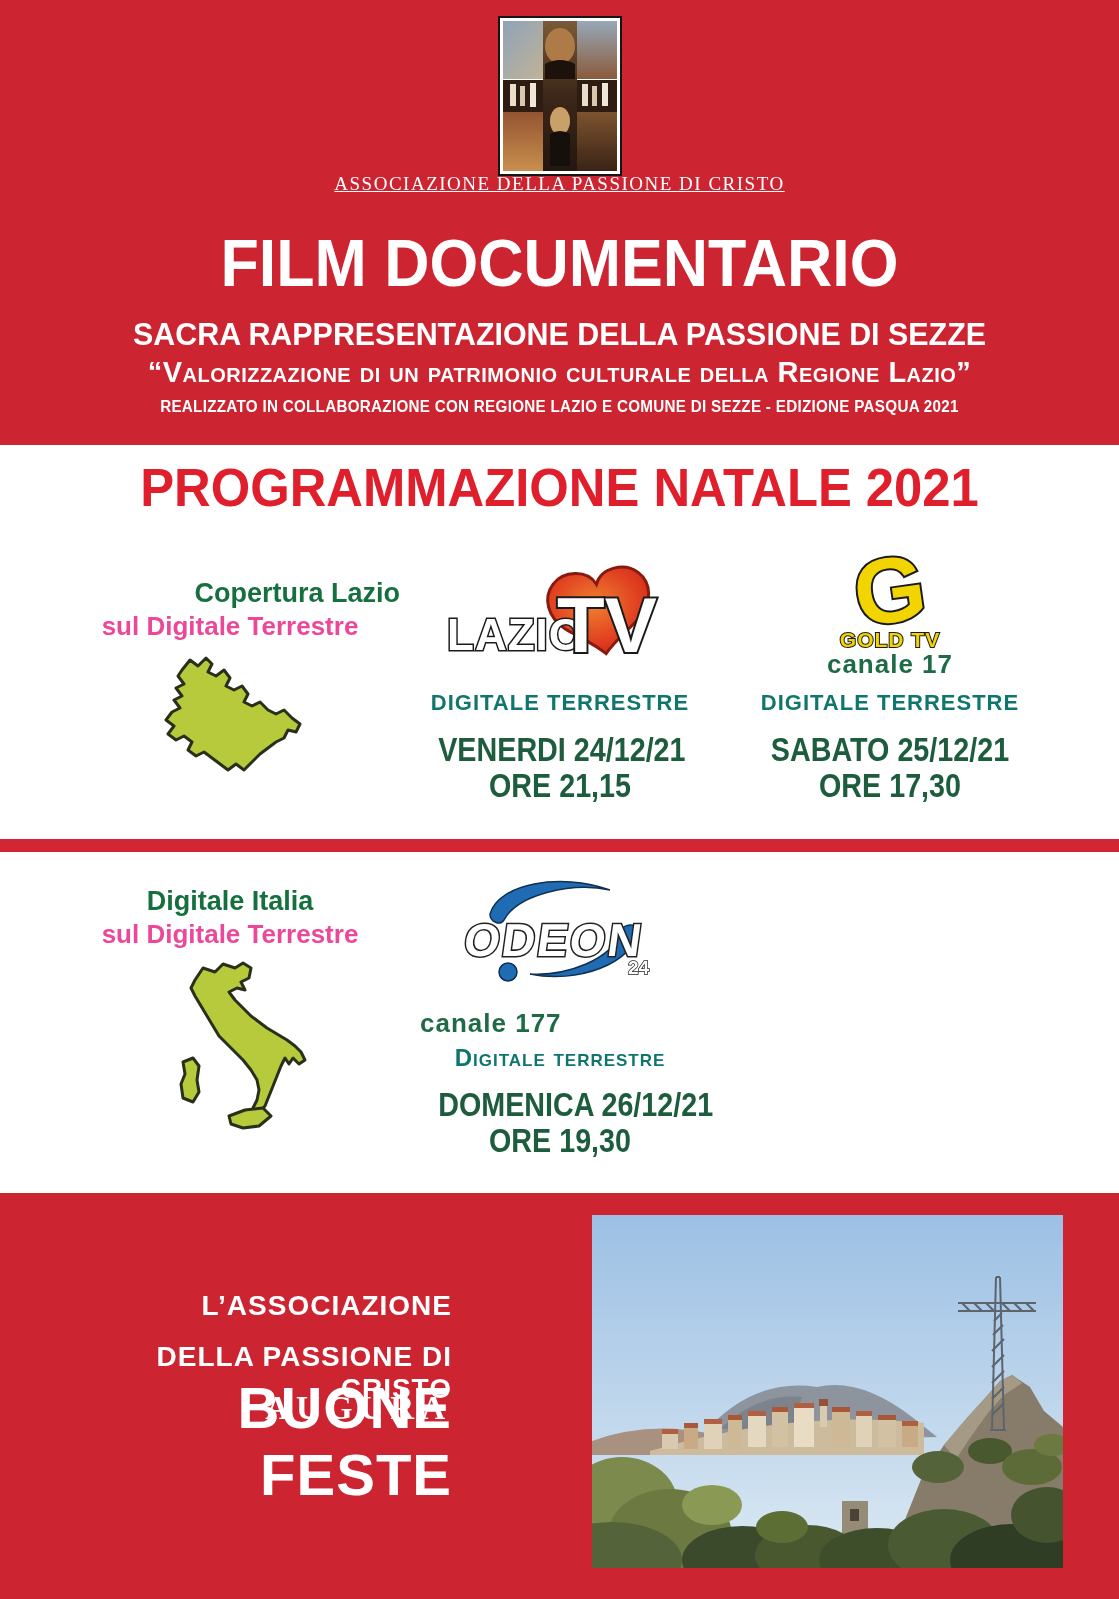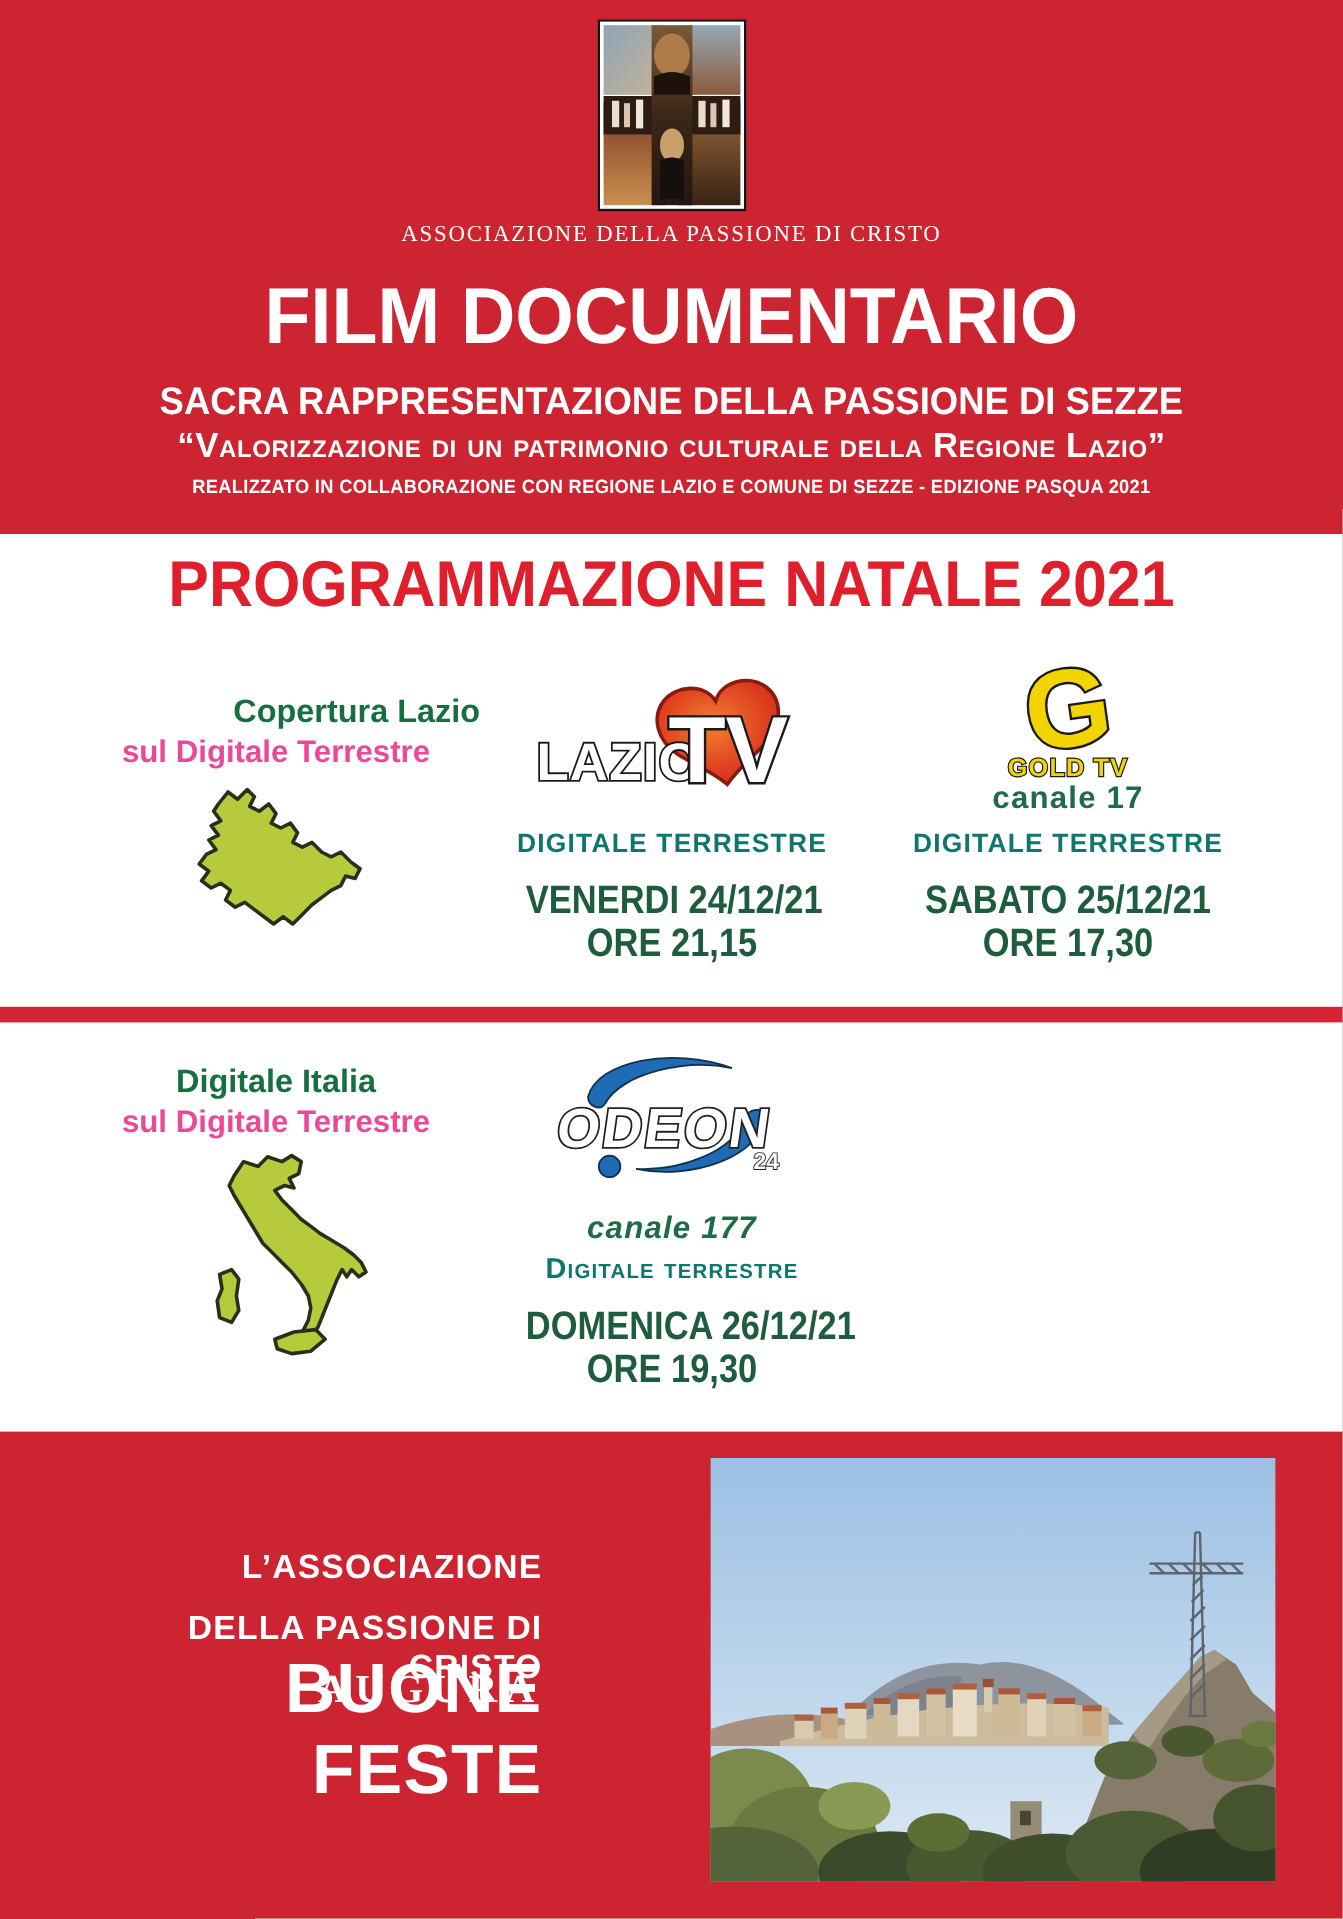--- a/index.html
+++ b/index.html
@@ -70,21 +70,21 @@
     <rect x="94" y="70" width="5" height="20" fill="#d8c9ae"></rect>
     <rect x="104" y="67" width="6" height="23" fill="#efe8d8"></rect>
     <rect x="45" y="5" width="34" height="150" fill="url(#gBeam)"></rect>
     <ellipse cx="62" cy="30" rx="15" ry="18" fill="#ad7a48"></ellipse>
     <path d="M47,48 Q62,40 77,48 L77,63 L47,63 Z" fill="#1d120b"></path>
     <ellipse cx="62" cy="105" rx="10" ry="14" fill="#caa06a"></ellipse>
     <path d="M52,118 Q62,112 72,118 L72,150 L52,150 Z" fill="#15100c"></path>
     <rect x="0" y="0" width="124" height="160" fill="none" stroke="#151515" stroke-width="4"></rect>
   </svg>
 
-  <div class="abs ctr white serifline" style="top:185px;">ASSOCIAZIONE DELLA PASSIONE DI CRISTO</div>
+  <div class="abs ctr white serifline" style="top:173px;text-decoration:underline;">ASSOCIAZIONE DELLA PASSIONE DI CRISTO</div>
   <div class="abs ctr white bigtitle" style="top:230px;">FILM DOCUMENTARIO</div>
   <div class="abs ctr white subtitle" style="top:316px;">SACRA RAPPRESENTAZIONE DELLA PASSIONE DI SEZZE</div>
   <div class="abs ctr white quote" style="top:356px;">“Valorizzazione di un patrimonio culturale della Regione Lazio”</div>
   <div class="abs ctr white credits" style="top:398px;">REALIZZATO IN COLLABORAZIONE CON REGIONE LAZIO E COMUNE DI SEZZE - EDIZIONE PASQUA 2021</div>
 
   <div class="abs ctr programtitle" style="top:460px;">PROGRAMMAZIONE NATALE 2021</div>
 
   <div class="abs covtitle" style="left:60px;top:578px;width:340px;text-align:right;">Copertura Lazio</div>
   <div class="abs covsub" style="left:60px;top:611px;width:340px;text-align:center;">sul Digitale Terrestre</div>
 
@@ -135,21 +135,21 @@
   </svg>
 
   <svg class="abs" style="left:460px;top:872px;" width="210" height="130" viewBox="0 0 210 130">
     <path fill="#1f6cb4" stroke="#10304e" stroke-width="1.5" d="M30,42 C38,12 100,0 150,18 C112,10 58,22 44,48 C40,54 30,50 30,42 Z"></path>
     <path fill="#1f6cb4" stroke="#10304e" stroke-width="1.5" d="M178,58 C174,92 116,112 70,102 C106,104 152,88 160,60 C162,52 178,50 178,58 Z"></path>
     <circle cx="48" cy="100" r="9" fill="#1f6cb4" stroke="#10304e" stroke-width="1.5"></circle>
     <text x="14" y="84" font-size="46" font-weight="bold" fill="#ffffff" stroke="#222222" stroke-width="3" paint-order="stroke" letter-spacing="2" transform="skewX(-8)">ODEON</text>
     <text x="168" y="102" font-size="19" font-weight="bold" fill="#ffffff" stroke="#222222" stroke-width="1.5" paint-order="stroke">24</text>
   </svg>
 
-  <div class="abs chan" style="left:420px;top:1008px;width:280px;text-align:center;font-style:italic;">canale 177</div>
+  <div class="abs chan" style="left:420px;top:1008px;width:280px;text-align:left;">canale 177</div>
   <div class="abs plat plat-sc" style="left:420px;top:1044px;width:280px;text-align:center;">Digitale terrestre</div>
   <div class="abs day" style="left:420px;top:1086px;width:280px;text-align:center;">DOMENICA 26/12/21</div>
   <div class="abs day" style="left:420px;top:1122px;width:280px;text-align:center;">ORE 19,30</div>
 
   <div class="abs band" style="left:0;top:1193px;width:1119px;height:406px;"></div>
 
   <div class="abs ftl f1" style="top:1290px;text-align:right;">L’ASSOCIAZIONE</div>
   <div class="abs ftl f1" style="top:1341px;">DELLA PASSIONE DI CRISTO</div>
   <div class="abs ftl f3" style="top:1390px;">AUGURA</div>
   <div class="abs ftl f4" style="top:1374px;">BUONE FESTE</div>

